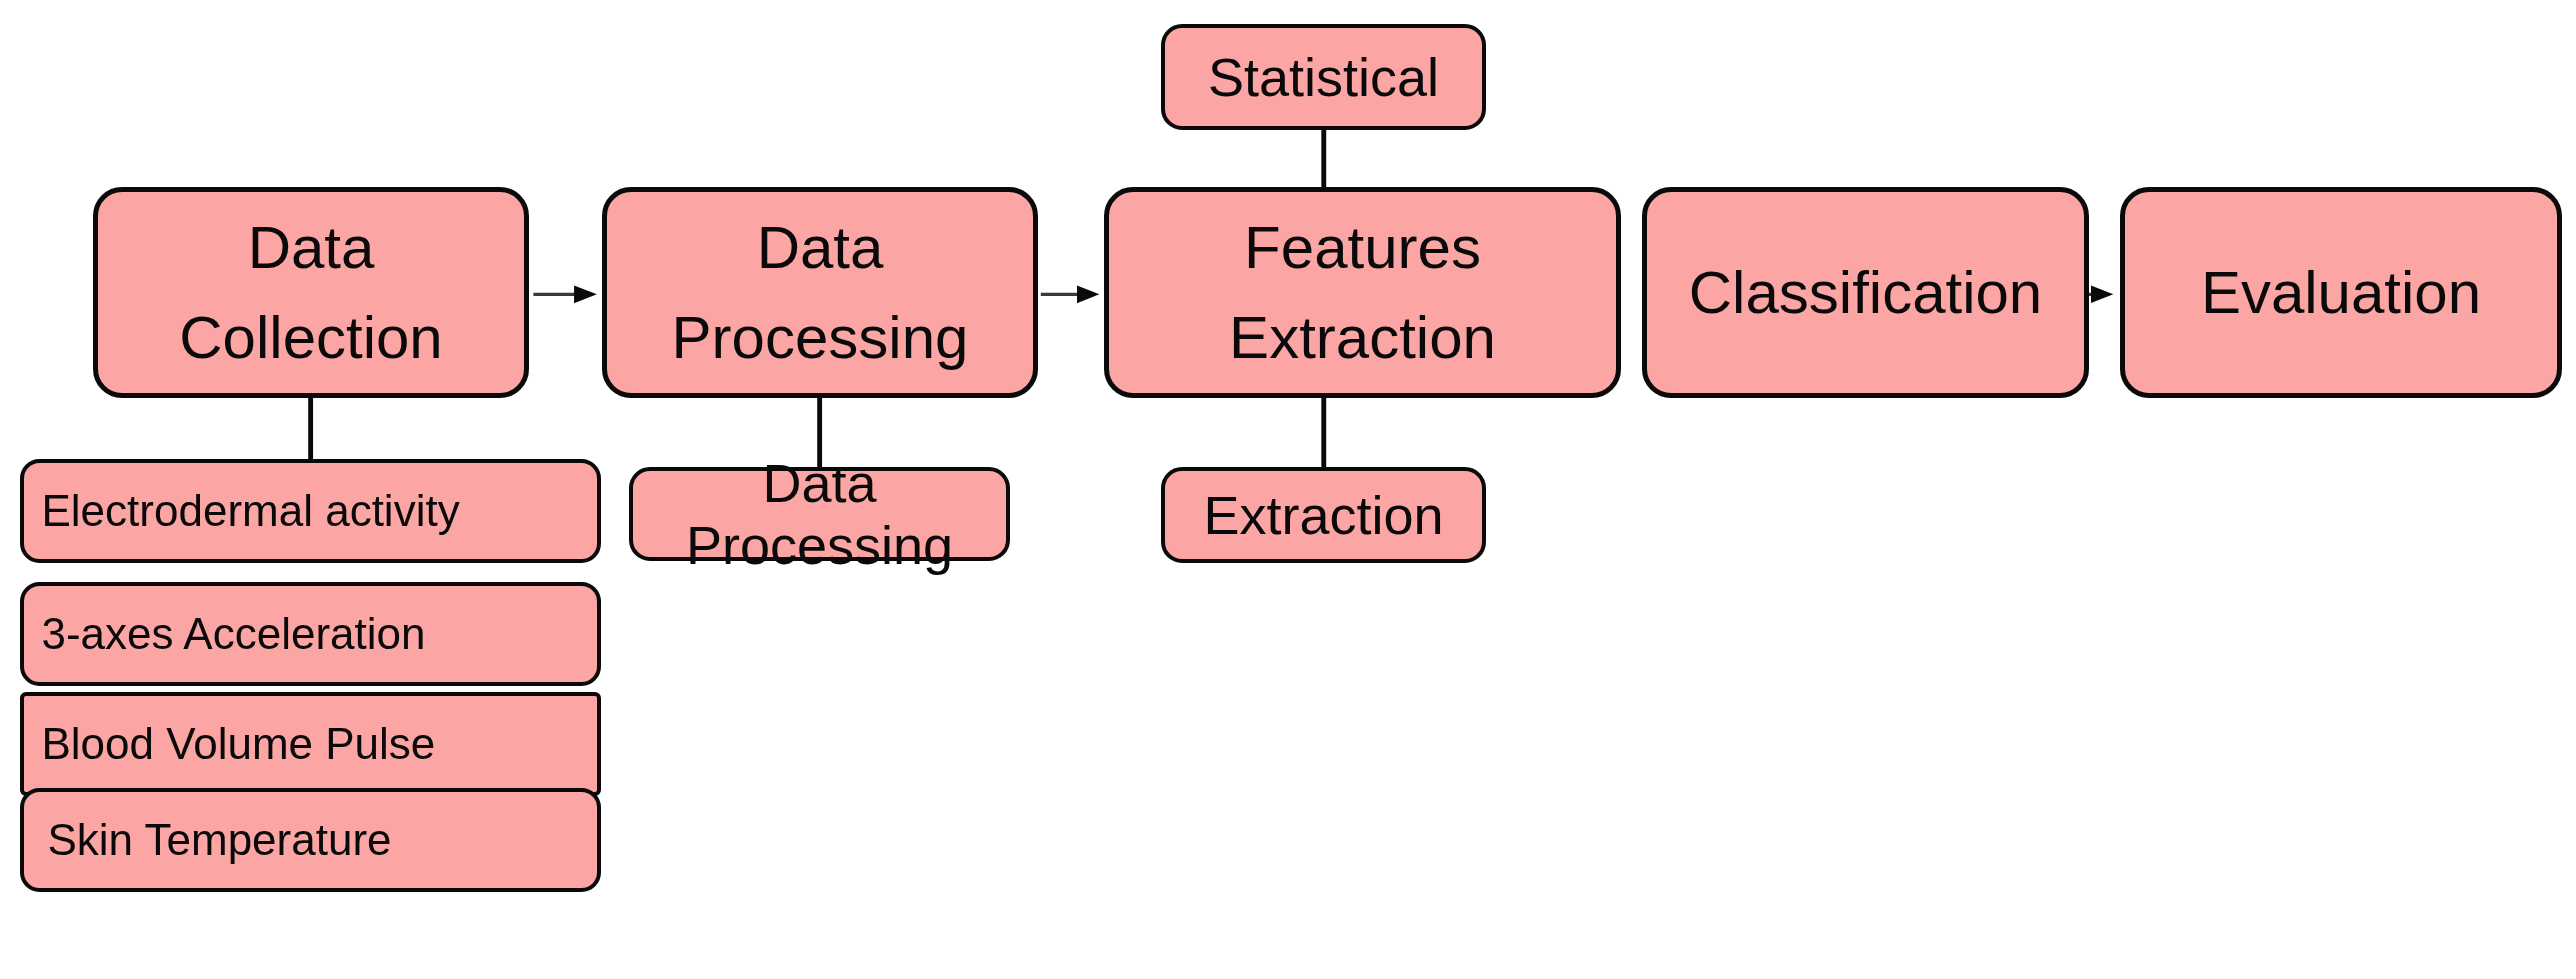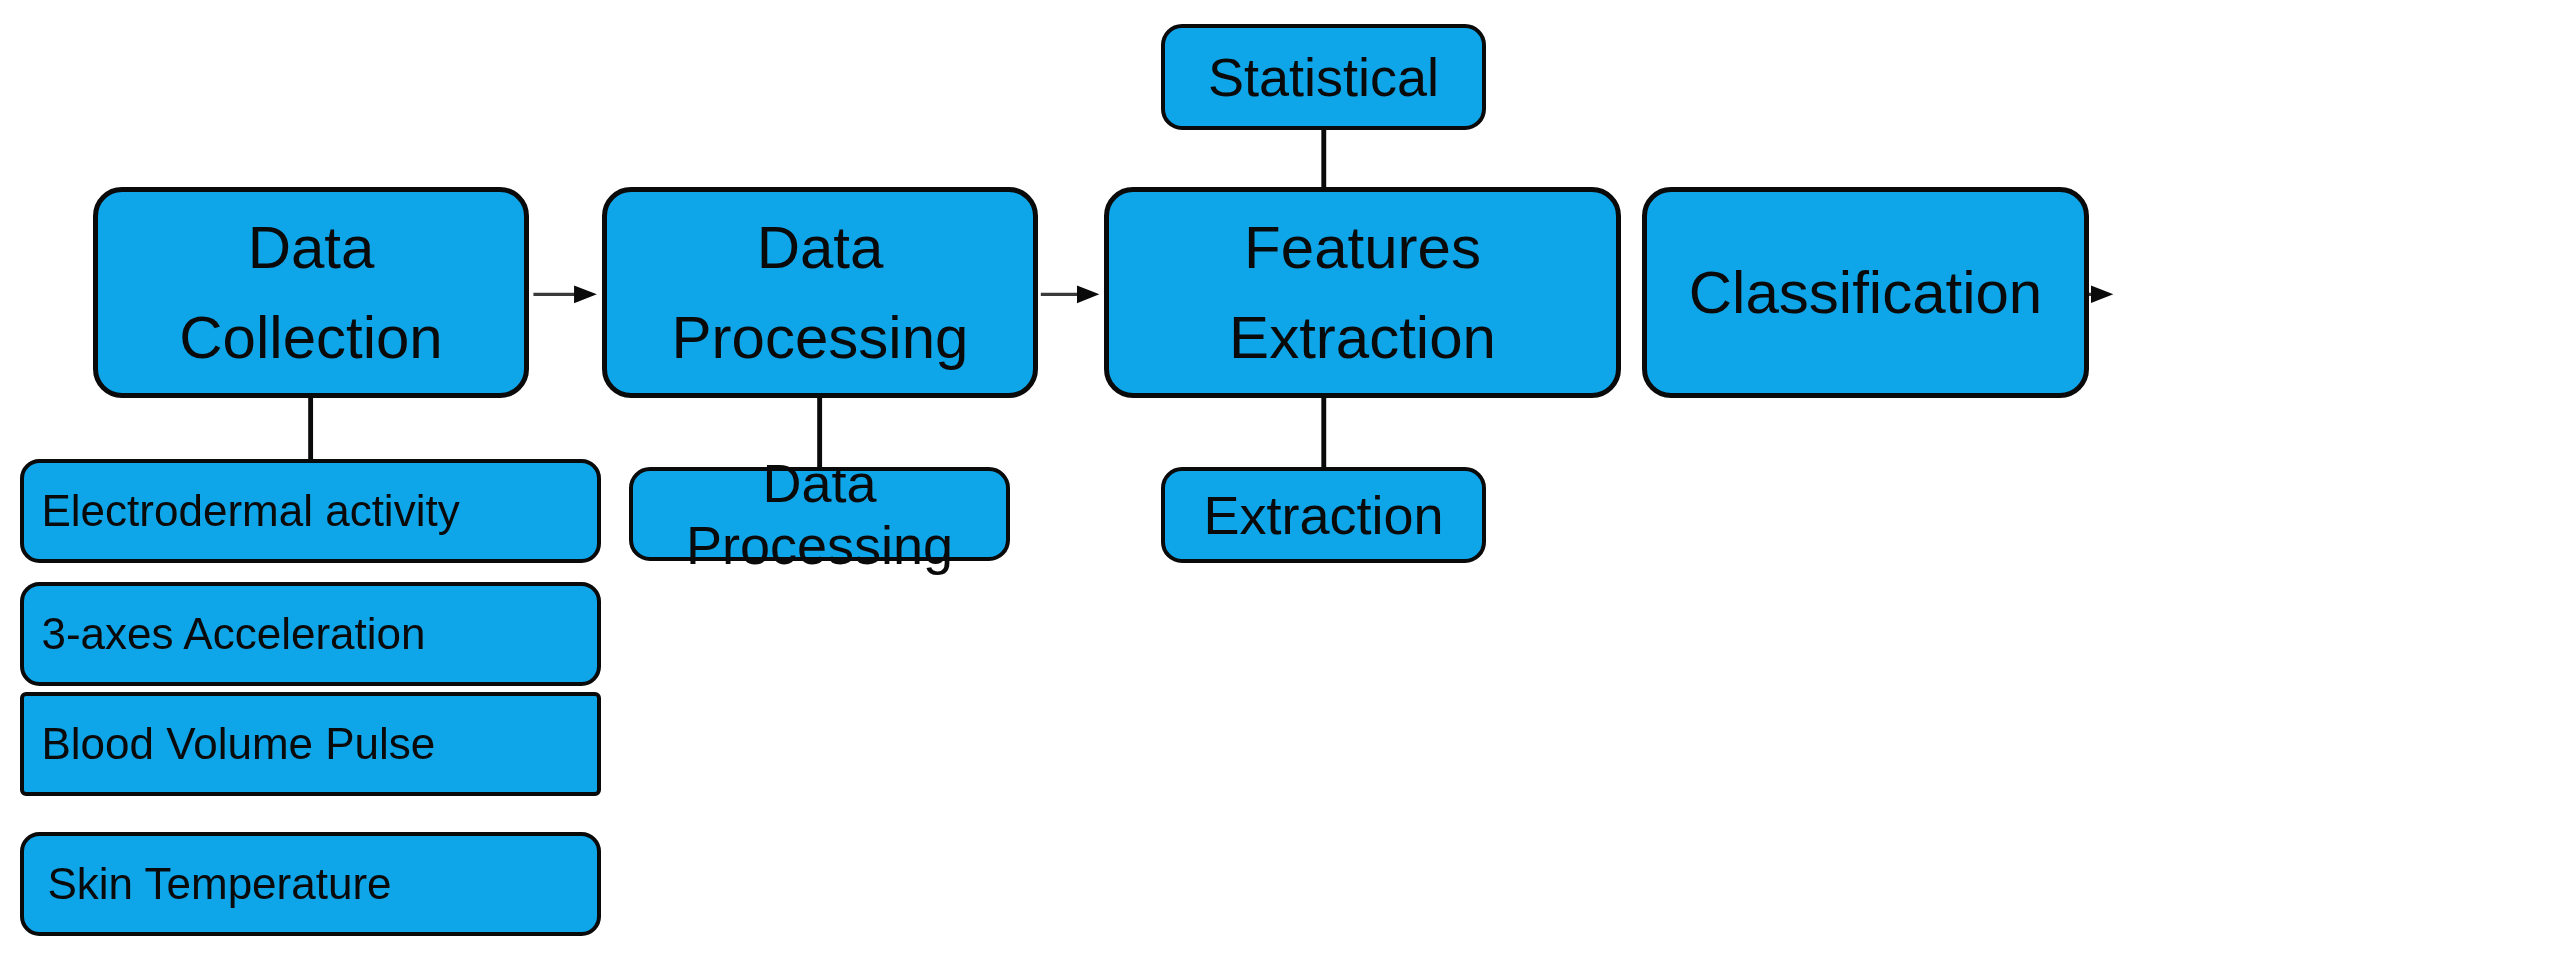--- a/index.html
+++ b/index.html
@@ -19,21 +19,21 @@
   .edges {
     position: absolute;
     left: 0;
     top: 0;
     width: 2576px;
     height: 979px;
     pointer-events: none;
   }
   .node {
     position: absolute;
-    background: #0ea5e9;
+    background: #fca5a5;
     border: 4.9px solid #0a0a0a;
     box-sizing: border-box;
     display: flex;
     align-items: center;
     justify-content: center;
     text-align: center;
     color: #0a0a0a;
   }
   .node .lbl {
     white-space: pre-line;
@@ -71,21 +71,21 @@
     border-width: 4.1px;
     border-radius: 19.5px;
     font-size: 44px;
     justify-content: flex-start;
     padding-left: 18px;
     text-align: left;
   }
   #b-src-0 { top: 459px; }
   #b-src-1 { top: 582px; }
   #b-src-2 { top: 692px; border-radius: 6px; }
-  #b-src-3 { top: 832px; padding-left: 24px; }
+  #b-src-3 { top: 788px; padding-left: 24px; }
 </style>
 </head>
 <body>
 
 <div class="canvas">
 
   <svg class="edges" viewBox="0 0 3168 1204" aria-hidden="true">
     <defs>
       <marker id="arrowhead" markerUnits="userSpaceOnUse" markerWidth="30" markerHeight="24" refX="2" refY="11" orient="auto">
         <path d="M0,0 L28,11 L0,22 Z" fill="#0a0a0a"></path>
@@ -111,20 +111,23 @@
     <span class="lbl">Data
 Processing</span>
   </div>
   <div class="node n-main" id="b-features">
     <span class="lbl">Features
 Extraction</span>
   </div>
   <div class="node n-main" id="b-classification">
     <span class="lbl">Classification</span>
   </div>
+  <div class="node n-main" id="b-evaluation">
+    <span class="lbl">Evaluation</span>
+  </div>
 
   <div class="node n-sub" id="b-statistical">
     <span class="lbl">Statistical</span>
   </div>
   <div class="node n-sub" id="b-structural">
     <span class="lbl">Extraction</span>
   </div>
 
   <div class="node n-sub" id="b-filtering">
     <span class="lbl">Data Processing</span>

